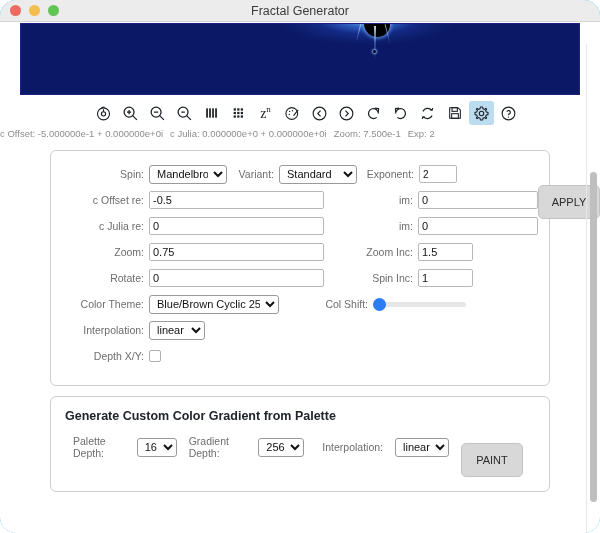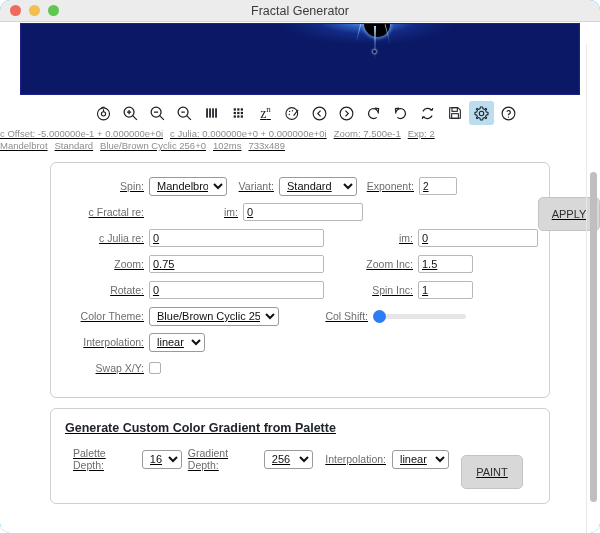--- a/index.html
+++ b/index.html
@@ -8,23 +8,22 @@
     width: 600px; height: 533px;
     overflow: hidden;
     font-family: "Liberation Sans", sans-serif;
     background: #ffffff;
   }
 
   #app {
     position: relative;
     width: 600px; height: 533px;
     background: #0ea5e9;
-    border-radius: 10px;
+    border-radius: 16px;
     overflow: hidden;
-    text-decoration: underline;
   }
 
   
   .titlebar {
     position: relative;
     height: 22px;
     background: #ececec;
     border-bottom: 1px solid #d4d4d4;
     display: flex;
     align-items: center;
@@ -282,21 +281,21 @@
   }
 
   
   .pal-body { display: flex; }
   .pal-left { flex: 1; }
   .pal-right { width: 86px; display: flex; justify-content: center; padding-top: 8px; }
 
   .pal-row1 {
     display: flex;
     align-items: center;
-    gap: 6px;
+    gap: 12px;
     margin-bottom: 16px;
     padding-left: 8px;
   }
   .hint { font-size: 10.5px; color: #6d6d6d; }
 
   
   .scrollbar {
     position: absolute;
     right: 3px;
     top: 172px;
@@ -473,23 +472,20 @@
           <path d="M9.6 9.4 A2.6 2.6 0 1 1 12 13 L12 14.4"></path>
           <circle cx="12" cy="17" r="0.9" fill="#1b2026" stroke="none"></circle>
         </svg>
       </div>
     </div>
 
     <div class="status">
       <div>
         <span class="seg">c Offset: -5.000000e-1 + 0.000000e+0i</span><span class="seg">c Julia: 0.000000e+0 + 0.000000e+0i</span><span class="seg">Zoom: 7.500e-1</span><span class="seg">Exp: 2</span>
       </div>
-      <div>
-        <span class="seg">Mandelbrot</span><span class="seg">Standard</span><span class="seg">Blue/Brown Cyclic 256+0</span><span class="seg">102ms</span><span class="seg">733x489</span>
-      </div>
     </div>
 
     <div class="panel">
 
       <div class="settings-body">
         <div class="form-col">
 
           <div class="row">
             <span class="lbl w1">Spin:</span>
             <select class="sel mode">
@@ -497,21 +493,22 @@
             </select>
             <span class="lbl" style="width:52px">Variant:</span>
             <select class="sel variant">
               <option>Standard</option>
             </select>
             <span class="lbl" style="width:62px">Exponent:</span>
             <input class="inp tiny" value="2" style="">
           </div>
 
           <div class="row">
-            <span class="lbl w1">c Fractal re:</span>
+            <span class="lbl w1">c Offset re:</span>
+            <input class="inp long" value="-0.5" style="">
             <span class="lbl w2" style="margin-left:68px">im:</span>
             <input class="inp med" value="0" style="">
           </div>
 
           <div class="row">
             <span class="lbl w1">c Julia re:</span>
             <input class="inp long" value="0" style="">
             <span class="lbl w2" style="margin-left:68px">im:</span>
             <input class="inp med" value="0" style="">
           </div>
@@ -543,21 +540,21 @@
 
 
           <div class="row">
             <span class="lbl w1">Interpolation:</span>
             <select class="sel interp">
               <option>linear</option>
             </select>
           </div>
 
           <div class="row">
-            <span class="lbl w1">Swap X/Y:</span>
+            <span class="lbl w1">Depth X/Y:</span>
             <input type="checkbox" class="chk" style="">
           </div>
 
         </div>
 
         <div class="apply-col">
           <button class="btn-big">APPLY</button>
         </div>
       </div>
     </div>

